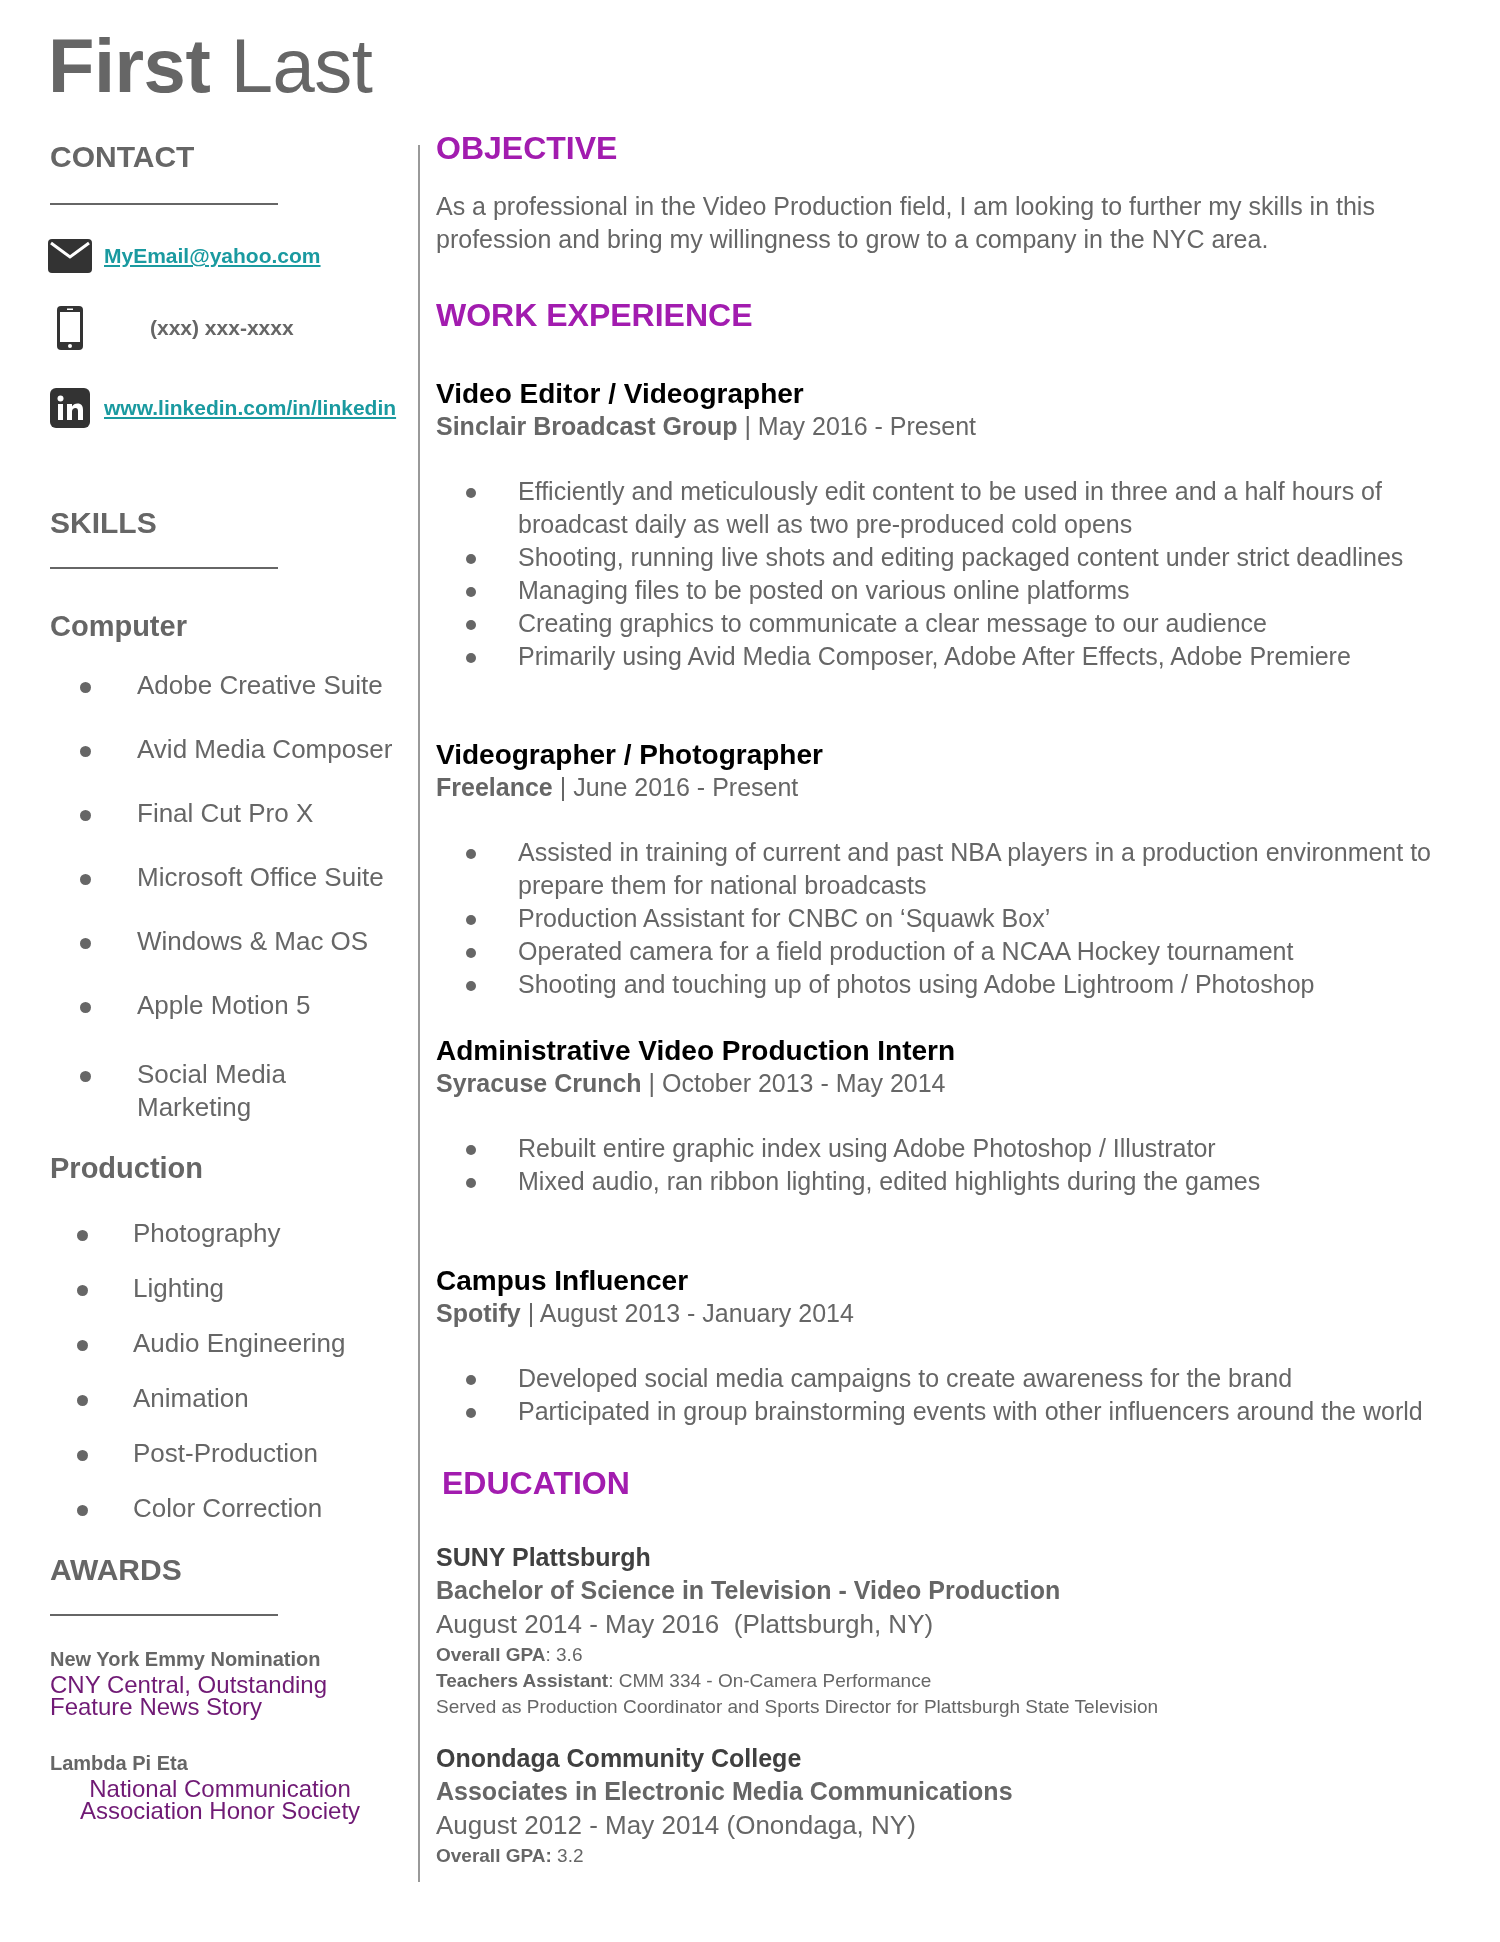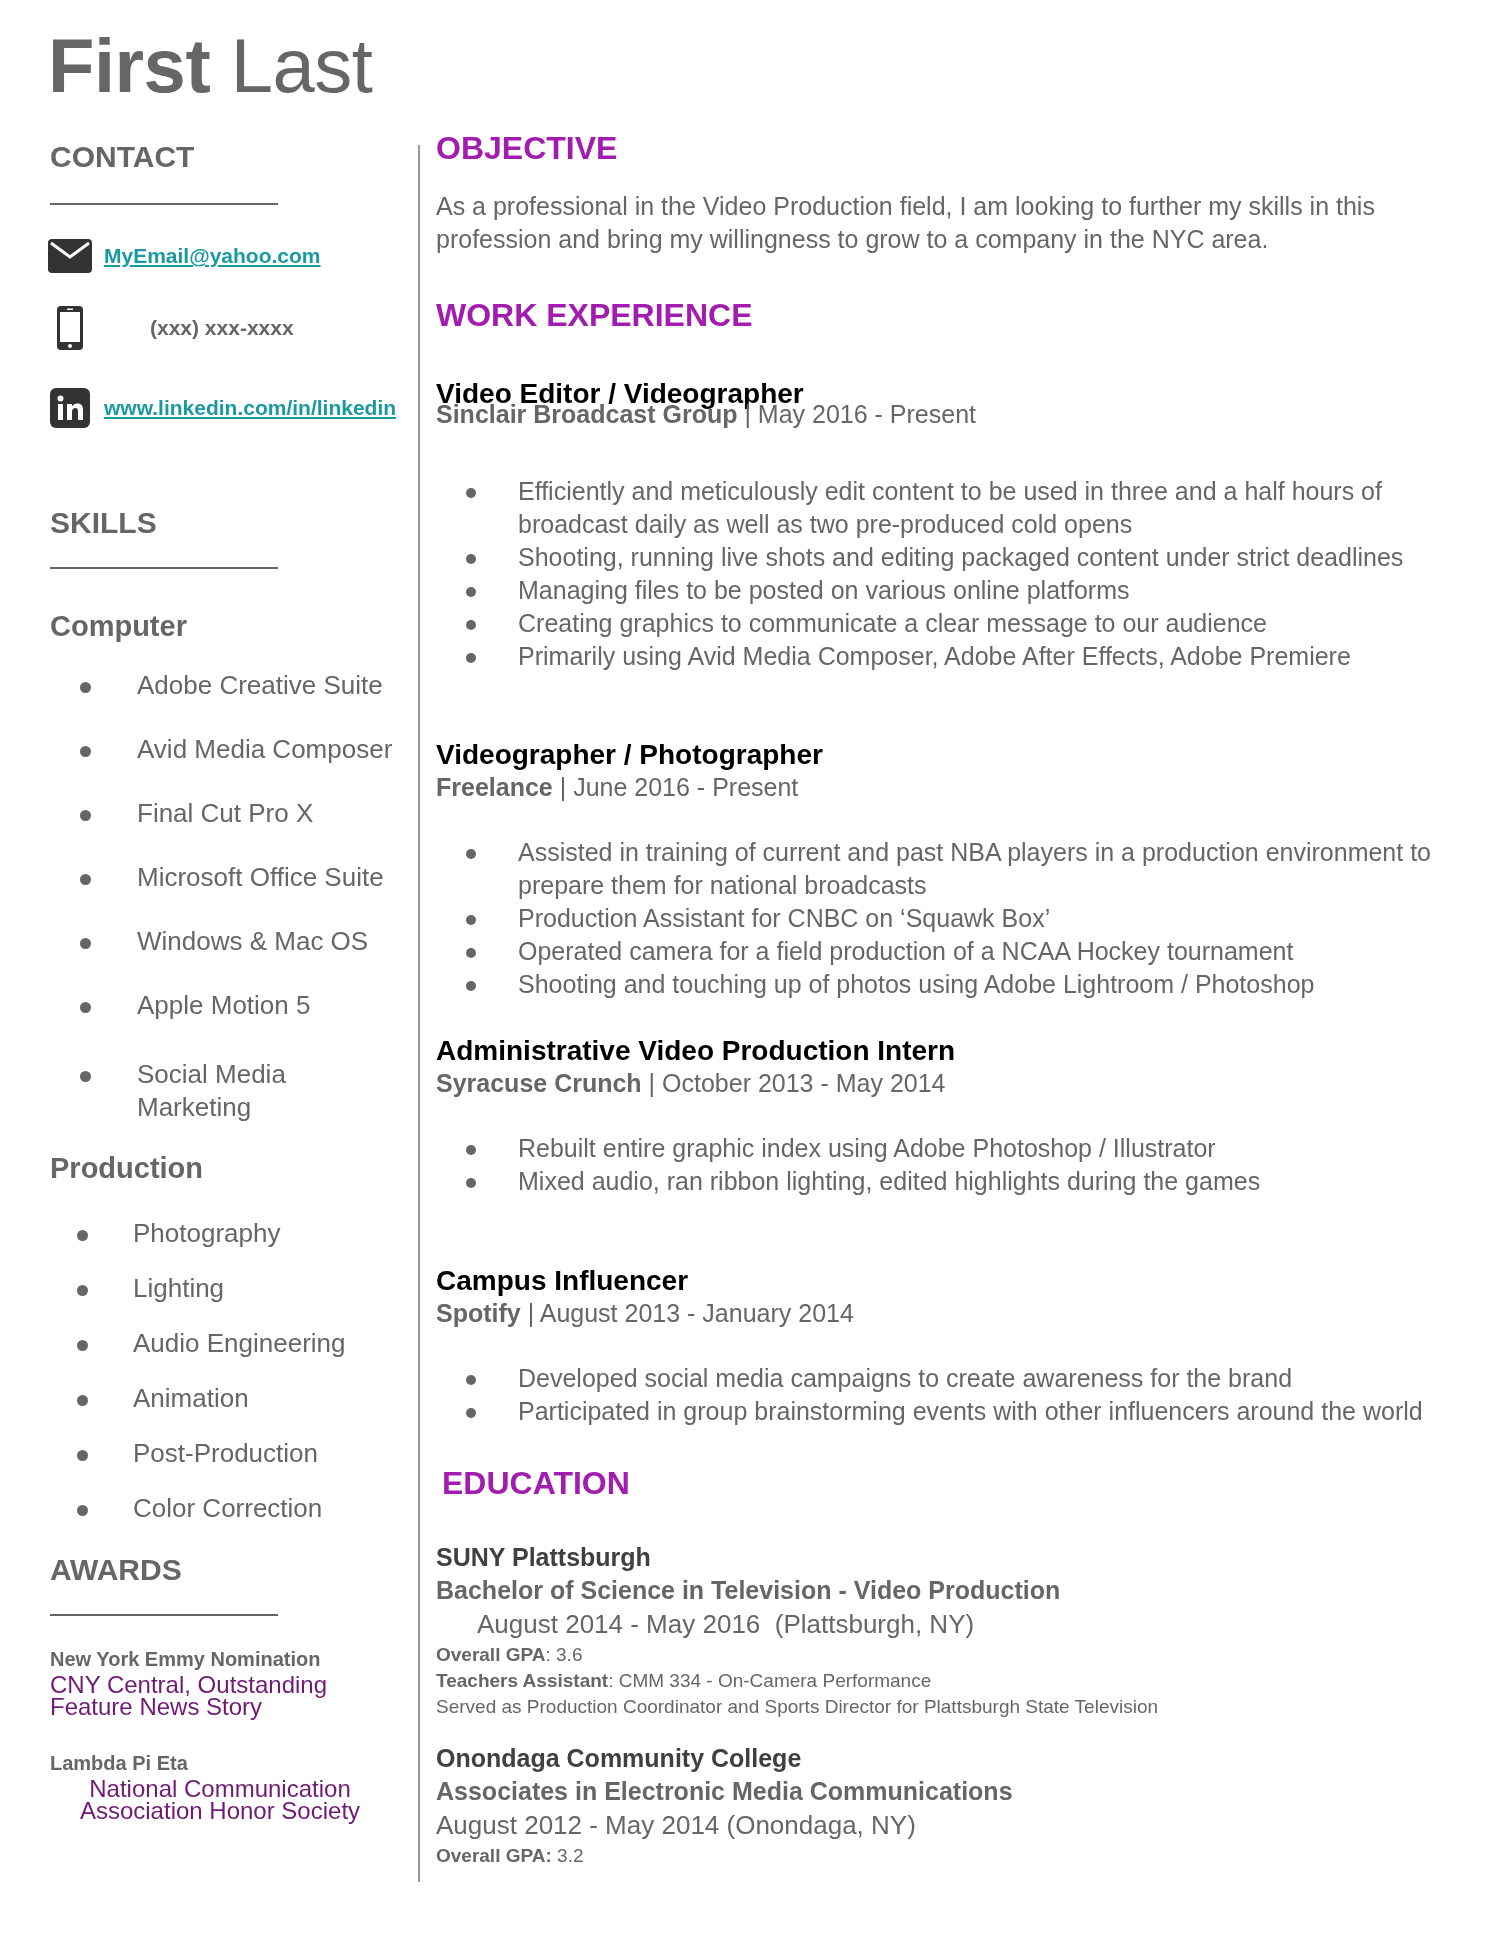--- a/index.html
+++ b/index.html
@@ -123,21 +123,21 @@
 <div class="award-desc" style="top:1778px;text-align:center;">National Communication Association Honor Society</div>
 
 <div class="vline"></div>
 
 <div class="sec-right abs" style="top:130px;">OBJECTIVE</div>
 <div class="para" style="top:190px;">As a professional in the Video Production field, I am looking to further my skills in this profession and bring my willingness to grow to a company in the NYC area.</div>
 
 <div class="sec-right abs" style="top:297px;">WORK EXPERIENCE</div>
 
 <div class="job-title abs" style="top:378px;">Video Editor / Videographer</div>
-<div class="job-co abs" style="top:400px;text-align:center;">
+<div class="job-co abs" style="top:412px;text-align:center;">
   <b>Sinclair Broadcast Group</b><span> | May 2016 - Present</span>
 </div>
 <ul class="blist" style="top:475px;">
   <li>Efficiently and meticulously edit content to be used in three and a half hours of broadcast daily as well as two pre-produced cold opens</li>
   <li>Shooting, running live shots and editing packaged content under strict deadlines</li>
   <li>Managing files to be posted on various online platforms</li>
   <li>Creating graphics to communicate a clear message to our audience</li>
   <li>Primarily using Avid Media Composer, Adobe After Effects, Adobe Premiere</li>
 </ul>
 
@@ -167,21 +167,21 @@
 </div>
 <ul class="blist" style="top:1362px;">
   <li>Developed social media campaigns to create awareness for the brand</li>
   <li>Participated in group brainstorming events with other influencers around the world</li>
 </ul>
 
 <div class="sec-right abs" style="top:1465px; left:442px;">EDUCATION</div>
 
 <div class="edu-school abs" style="top:1543px;">SUNY Plattsburgh</div>
 <div class="edu-degree abs" style="top:1576px;">Bachelor of Science in Television - Video Production</div>
-<div class="edu-dates abs" style="top:1609px; white-space:pre;margin-left:41px;">August 2014 - May 2016  (Plattsburgh, NY)</div>
+<div class="edu-dates abs" style="top:1609px; white-space:pre;">August 2014 - May 2016  (Plattsburgh, NY)</div>
 <div class="edu-small abs" style="top:1644px;">
   <b>Overall GPA</b><span>: 3.6</span>
 </div>
 <div class="edu-small abs" style="top:1670px;">
   <b>Teachers Assistant</b><span>: CMM 334 - On-Camera Performance</span>
 </div>
 <div class="edu-small abs" style="top:1696px;">Served as Production Coordinator and Sports Director for Plattsburgh State Television</div>
 
 <div class="edu-school abs" style="top:1744px;">Onondaga Community College</div>
 <div class="edu-degree abs" style="top:1777px;">Associates in Electronic Media Communications</div>

